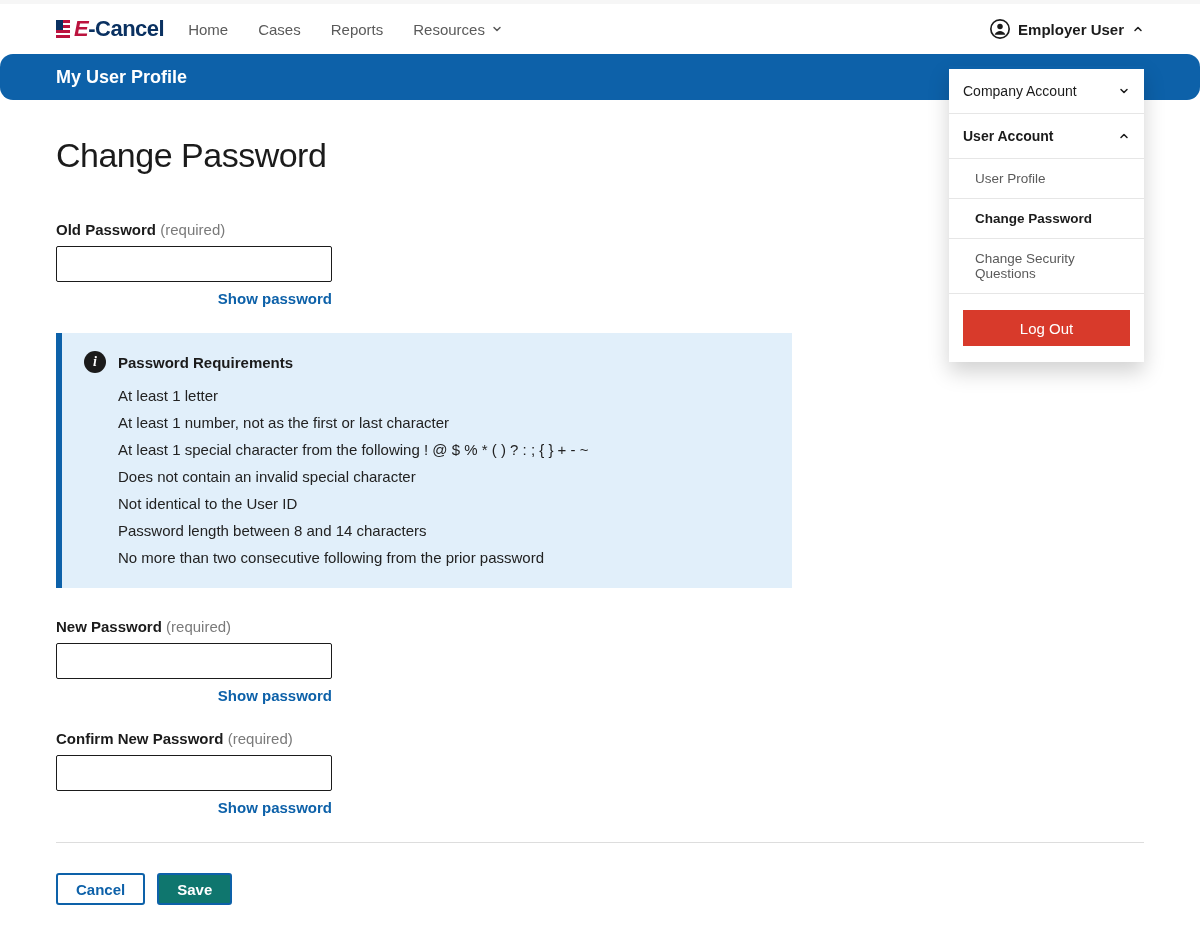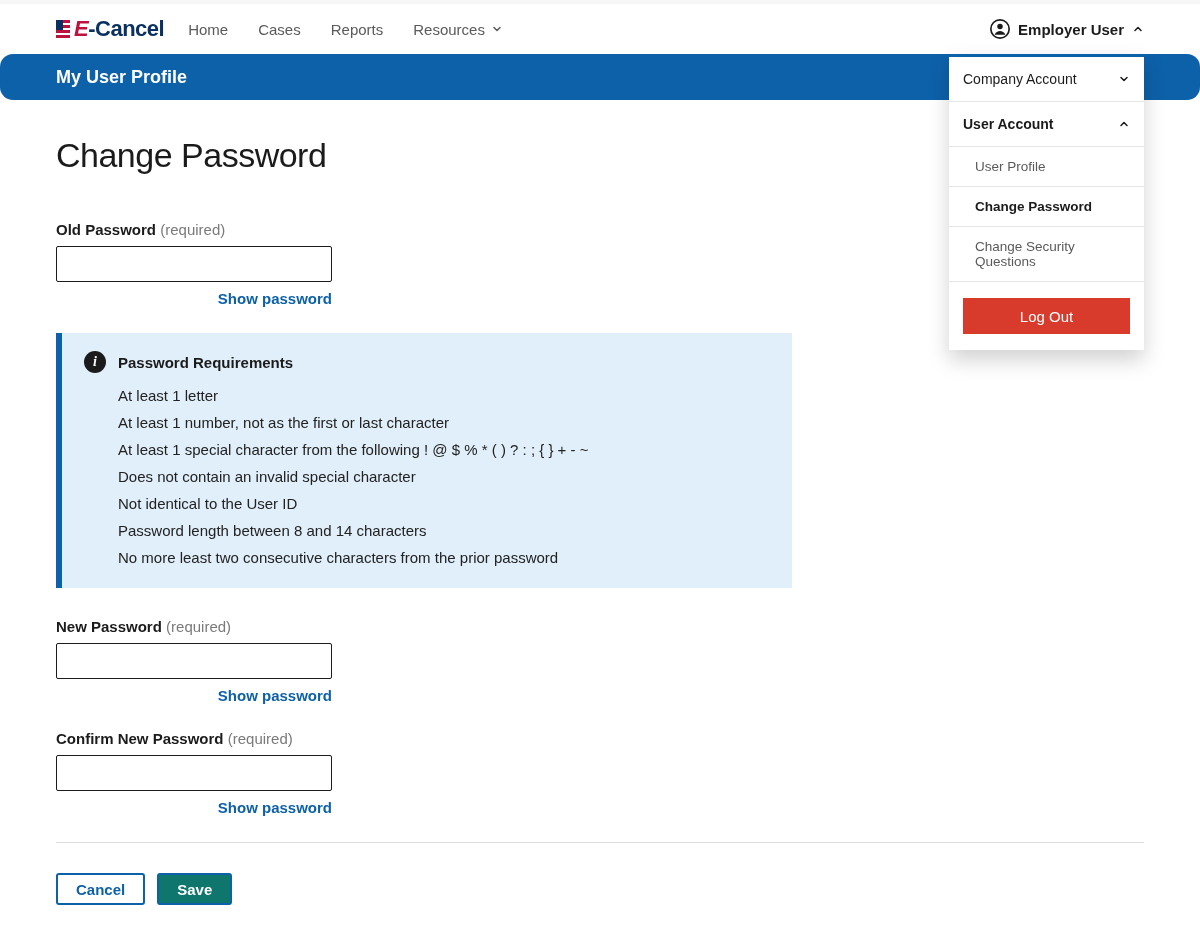--- a/index.html
+++ b/index.html
@@ -123,21 +123,21 @@
   hr.sep { border:none; border-top:1px solid #ddd; margin:24px 0 30px; }
 
   .actions { display:flex; gap:12px; }
   .btn { height:32px; padding:0 18px; border-radius:3px; font-weight:700; font-size:15px; cursor:pointer;}
   .btn-secondary { background:#fff; border:2px solid #0d61a9; color:#0d61a9; }
   .btn-primary { background:#0f766e; border:2px solid #0d61a9; color:#fff; }
 
   
   .dropdown {
     position:absolute;
-    top:50px; right:56px;
+    top:62px; right:56px;
     width:195px;
     background:#fff;
     box-shadow: 0 10px 20px rgba(0,0,0,0.18);
     z-index:10;
     padding-bottom:16px;
     border-top:3px solid #0d61a9;
   }
   .dd-row {
     display:flex; align-items:center; justify-content:space-between;
     padding:14px 14px;
@@ -246,21 +246,21 @@
         <span class="info-icon">i</span>
         <span>Password Requirements</span>
       </div>
       <ul class="info-list">
         <li>At least 1 letter</li>
         <li>At least 1 number, not as the first or last character</li>
         <li>At least 1 special character from the following ! @ $ % * ( ) ? : ; { } + - ~</li>
         <li>Does not contain an invalid special character</li>
         <li>Not identical to the User ID</li>
         <li>Password length between 8 and 14 characters</li>
-        <li>No more least two consecutive characters from the prior password</li>
+        <li>No more than two consecutive following from the prior password</li>
       </ul>
     </div>
 
     <div class="form-row">
       <label class="form-label">
         <span class="name">New Password</span>
         <span class="req">(required)</span>
       </label>
       <input type="password" class="text-input" style="">
       <span class="show-link">Show password</span>

